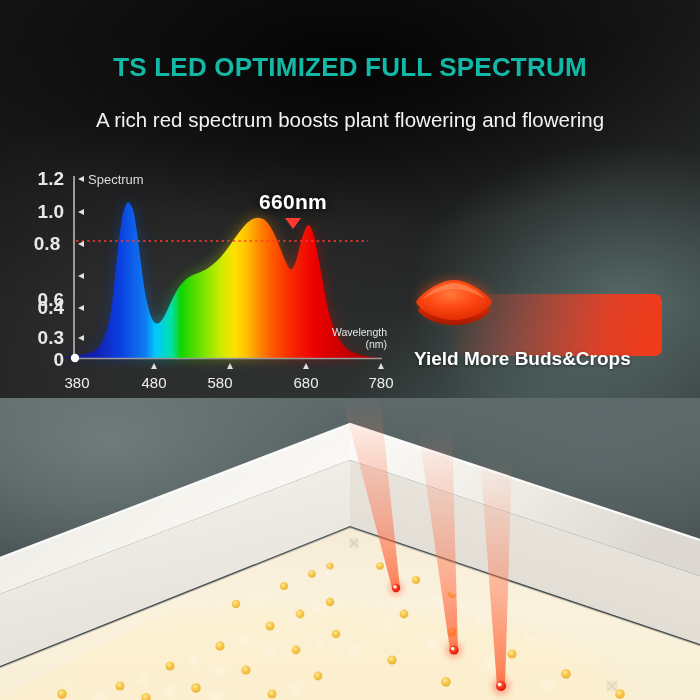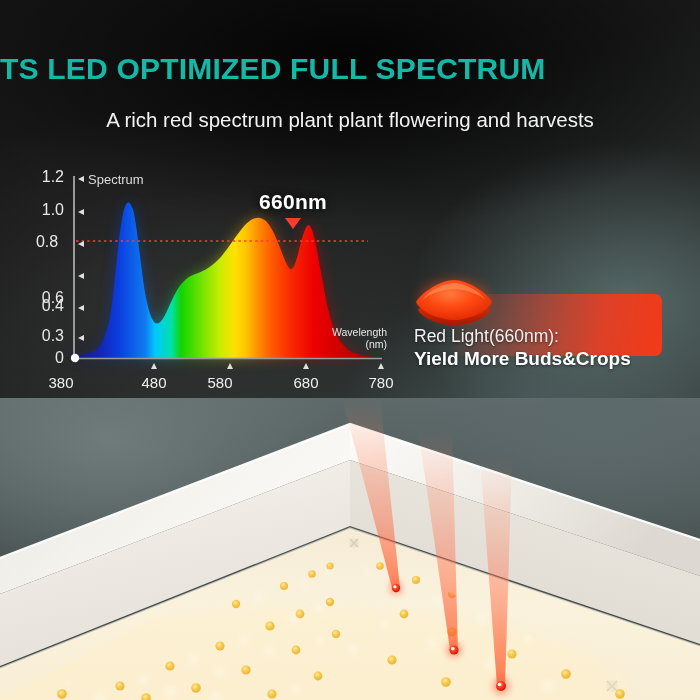--- a/index.html
+++ b/index.html
@@ -20,35 +20,35 @@
       radial-gradient(ellipse 420px 250px at 160px 300px, rgba(60,60,60,.55), rgba(0,0,0,0) 75%),
       linear-gradient(160deg,#141414 0%, #191919 38%, #232625 62%, #2d3433 80%, #38403f 100%);
   }
   .top-bg:after{
     content:""; position:absolute; inset:0;
     background:radial-gradient(ellipse 560px 240px at 350px 60px, rgba(0,0,0,.85), rgba(0,0,0,0) 70%);
   }
 
   
   .headline {
-    position:absolute; left:0; top:52px; width:700px; 
-    font-size:30px; font-weight:bold; letter-spacing:.2px;
+    position:absolute; left:0; top:52px; width:700px; text-align:center;
+    font-size:26px; font-weight:bold; letter-spacing:.2px;
     color:#14b8a6; white-space:nowrap;
   }
   .subline {
     position:absolute; left:0; top:108px; width:700px; text-align:center;
     font-size:20.5px; font-weight:400; color:#f2f2f2; white-space:nowrap;
   }
 
   
   .chart-wrap { position:absolute; left:30px; top:168px; width:360px; height:240px; }
   .chart-svg { position:absolute; left:0; top:0; }
   .yt {
-    position:absolute; font-size:16px; color:#e8e8e8; text-align:right;
-    width:34px; font-weight:400;
+    position:absolute; font-size:19px; color:#e8e8e8; text-align:right;
+    width:34px; font-weight:700;
   }
   .xt {
     position:absolute; font-size:15px; color:#efefef; text-align:center;
     width:50px; font-weight:400;
   }
   .axis-note {
     position:absolute; font-size:13px; color:#dcdcdc; white-space:nowrap;
   }
   .wl-label {
     position:absolute; left:283px; top:158px; font-size:10.5px; color:#e6e6e6;
@@ -92,21 +92,21 @@
   }
 </style>
 </head>
 <body>
 
 <div id="stage">
 
   <div class="top-bg"></div>
 
   <div class="headline">TS LED OPTIMIZED FULL SPECTRUM</div>
-  <div class="subline">A rich red spectrum plant plant flowering and harvests</div>
+  <div class="subline">A rich red spectrum boosts plant flowering and flowering</div>
 
   <div class="chart-wrap">
 
     <svg class="chart-svg" width="360" height="240" viewBox="0 0 360 240">
       <defs>
         <linearGradient id="spec" x1="0" y1="0" x2="1" y2="0">
           <stop offset="0.000" stop-color="#151580"></stop>
           <stop offset="0.120" stop-color="#1322b4"></stop>
           <stop offset="0.190" stop-color="#0b3fe0"></stop>
           <stop offset="0.270" stop-color="#0f7bf0"></stop>
@@ -175,21 +175,21 @@
     </svg>
 
     <div class="yt" style="left:0px; top:0px;">1.2</div>
     <div class="yt" style="left:0px; top:33px;">1.0</div>
     <div class="yt" style="left:0px; top:65px;text-align:center;">0.8</div>
     <div class="yt" style="left:0px; top:97px;margin-top:24px;">0.6</div>
     <div class="yt" style="left:0px; top:129px;">0.4</div>
     <div class="yt" style="left:0px; top:159px;">0.3</div>
     <div class="yt" style="left:0px; top:181px;">0</div>
 
-    <div class="xt" style="left:6px; top:206px;">380</div>
+    <div class="xt" style="left:22px; top:206px;">380</div>
     <div class="xt" style="left:99px; top:206px;">480</div>
     <div class="xt" style="left:165px; top:206px;">580</div>
     <div class="xt" style="left:251px; top:206px;">680</div>
     <div class="xt" style="left:326px; top:206px;">780</div>
 
     <div class="axis-note" style="left:58px; top:4px;">Spectrum</div>
     <div class="wl-label">
       <span>Wavelength</span><br>
       <span>(nm)</span>
     </div>
@@ -214,21 +214,20 @@
       <filter id="chipGlow" x="-60%" y="-60%" width="220%" height="220%">
         <feGaussianBlur stdDeviation="6"></feGaussianBlur>
       </filter>
     </defs>
     <ellipse cx="46" cy="28" rx="34" ry="19" fill="#ff4a14" opacity=".55" filter="url(#chipGlow)"></ellipse>
     <path d="M46,28 C62,28 78,33 82,38 C78,46 62,53 46,53 C30,53 14,46 10,38 C14,33 30,28 46,28 Z" fill="url(#chipBot)"></path>
     <path d="M46,8 C60,8 80,22 84,30 C80,40 60,48 46,48 C32,48 12,40 8,30 C12,22 32,8 46,8 Z" fill="url(#chipTop)"></path>
     <path d="M46,11 C57,11 72,20 77,27 C70,22 57,17 46,17 C35,17 22,22 15,27 C20,20 35,11 46,11 Z" fill="#ff9a66" opacity=".55"></path>
   </svg>
 
-  <div class="callout-l1">Red Light(660nm):</div>
   <div class="callout-l2">Yield More Buds&amp;Crops</div>
 
   <div class="photo">
     <svg width="700" height="302" viewBox="0 0 700 302">
       <defs>
         <linearGradient id="frameL" x1="0" y1="0" x2="1" y2="0.5">
           <stop offset="0%" stop-color="#e9e7e2"></stop>
           <stop offset="60%" stop-color="#f6f4ef"></stop>
           <stop offset="100%" stop-color="#fbfaf7"></stop>
         </linearGradient>

